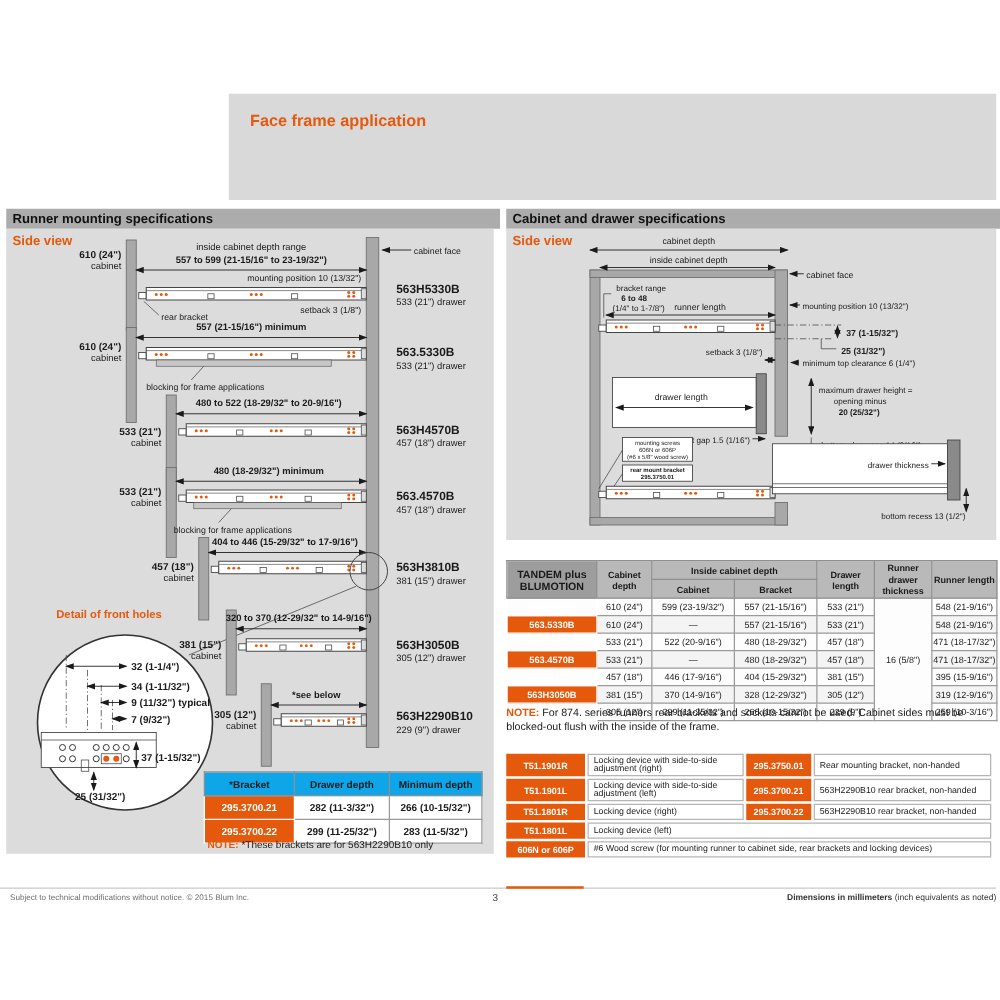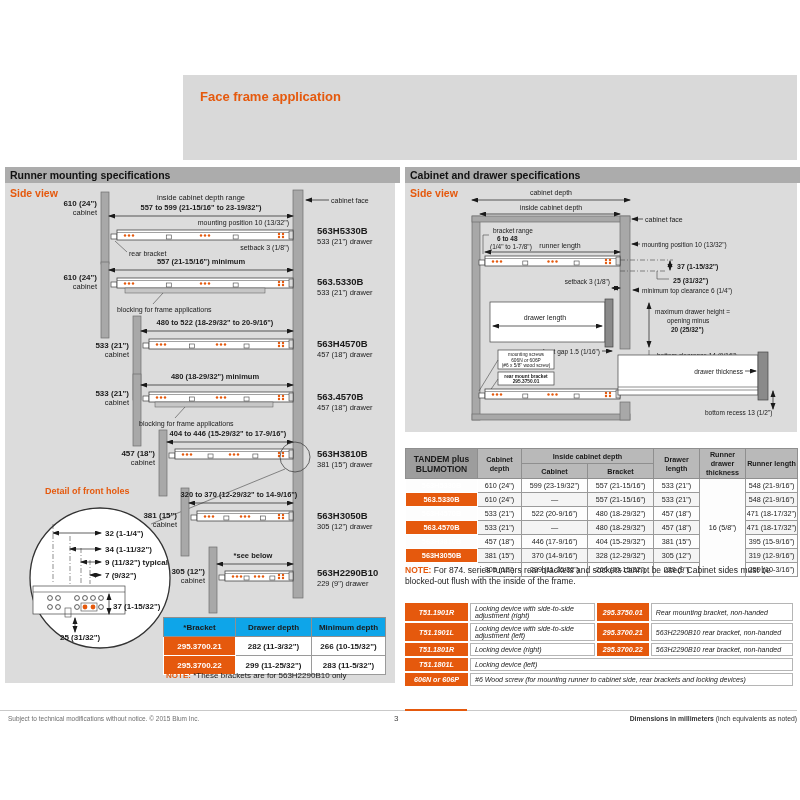--- a/index.html
+++ b/index.html
@@ -32,21 +32,21 @@
   .spec th{background:#b9b9b9;border:1px solid #8f8f8f;font-weight:bold;padding:1px 0;font-size:7.2px;}
   .spec th.first{background:#9d9d9d;font-size:8.5px;}
   .spec td{border:1px solid #9a9a9a;text-align:center;height:13px;padding:0;background:#f4f4f4;}
   .spec tr:nth-child(odd) td{background:#fdfdfd;}
   .spec td.part{background:#e5590d;color:#fff;font-weight:bold;border:1.5px solid #fff;font-size:7.4px;}
   .spec td.thick{background:#efefef;}
   .btable{width:222px;font-size:8px;}
   .btable th{background:#0ea5e9;border:1px solid #8f8f8f;font-weight:bold;height:16px;}
   .btable td{border:1px solid #9a9a9a;background:#fff;text-align:center;height:16px;font-weight:bold;}
   .btable td.part{background:#e5590d;color:#fff;border:1.5px solid #fff;}
-  .parts{width:392px;border-collapse:separate;border-spacing:2px 2px;font-size:7px;font-style:italic;}
+  .parts{width:392px;border-collapse:separate;border-spacing:2px 2px;font-size:7px;}
   .parts td{vertical-align:middle;}
   .parts td.part{background:#e5590d;color:#fff;font-weight:bold;text-align:center;font-size:7.2px;padding:2px 1px;}
   .parts td.desc{background:#fff;border:1px solid #b5b5b5;padding:1px 4px;}
   .notelbl{color:#e5590d;font-weight:bold;}
   .footer-small{font-size:6.5px;color:#6e6e6e;}
 </style>
 </head>
 <body>
 
 <div id="page">

